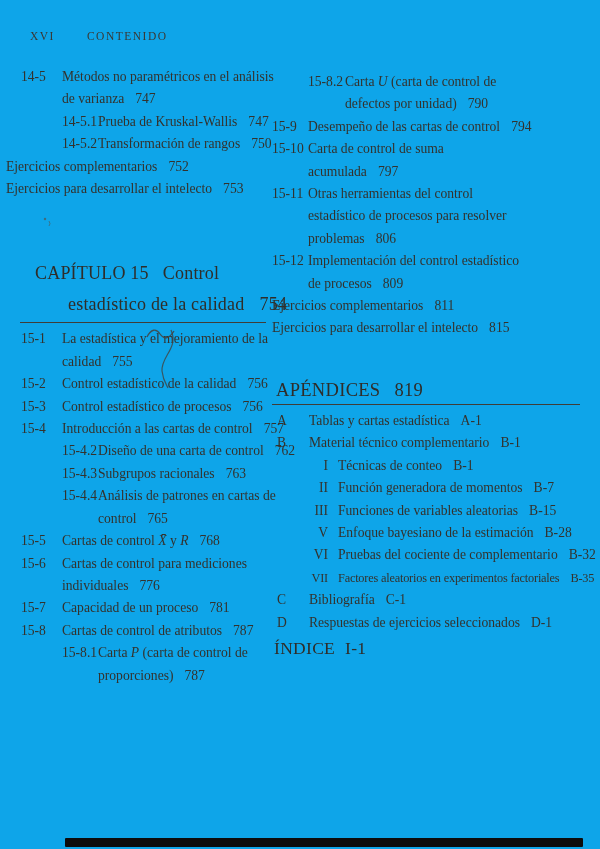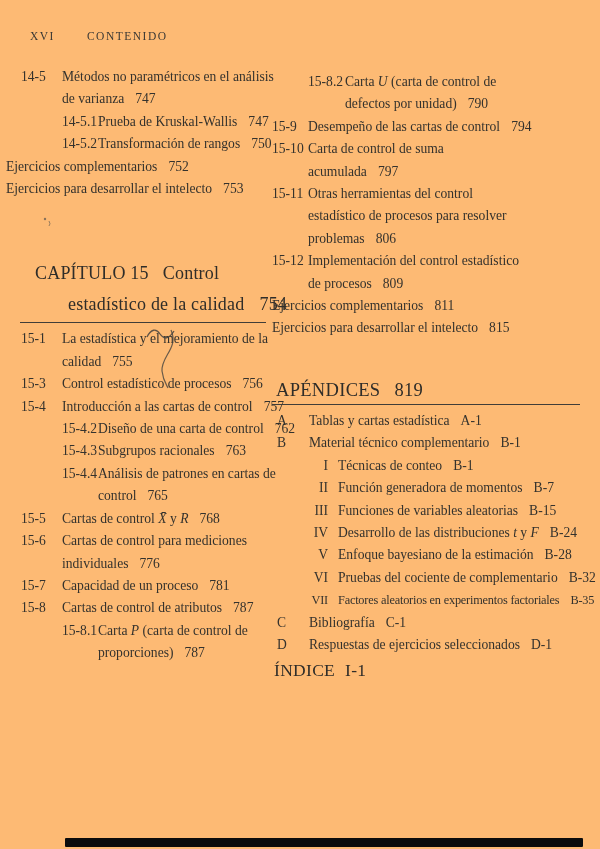--- a/index.html
+++ b/index.html
@@ -1,19 +1,19 @@
 <!DOCTYPE html>
 <html><head>
 <meta charset="utf-8">
 <style>
   html,body{margin:0;padding:0;}
   .page{
     position:relative;
     width:600px;height:849px;
-    background:#fdba74;
+    background:#0ea5e9;
     overflow:hidden;
     font-family:"Liberation Serif","DejaVu Serif",serif;
     color:#34322d;
   }
   
   .header{position:absolute;top:30px;left:30px;font-size:11.5px;letter-spacing:1px;color:#3a3834;}
   .folio{margin-right:32px;letter-spacing:1.5px;}
   .running-title{letter-spacing:1.5px;}
 
   
@@ -92,20 +92,21 @@
 
     <div class="chap-heading">
       <span class="chap-text">CAPÍTULO 15&nbsp;&nbsp; Control
 estadístico de la calidad</span><span class="chap-page">754</span>
     </div>
     <hr class="rule rule-left">
 
     <div>
         <div class="entry l0" data-num="15-1"><span class="num">15-1</span><span class="text">La estadística y el mejoramiento de la
 calidad</span><span class="page">755</span></div>
+        <div class="entry l0" data-num="15-2"><span class="num">15-2</span><span class="text">Control estadístico de la calidad</span><span class="page">756</span></div>
         <div class="entry l0" data-num="15-3"><span class="num">15-3</span><span class="text">Control estadístico de procesos</span><span class="page">756</span></div>
         <div class="entry l0" data-num="15-4"><span class="num">15-4</span><span class="text">Introducción a las cartas de control</span><span class="page">757</span></div>
         <div class="entry l1" data-num="15-4.2"><span class="num">15-4.2</span><span class="text">Diseño de una carta de control</span><span class="page">762</span></div>
         <div class="entry l1" data-num="15-4.3"><span class="num">15-4.3</span><span class="text">Subgrupos racionales</span><span class="page">763</span></div>
         <div class="entry l1" data-num="15-4.4"><span class="num">15-4.4</span><span class="text">Análisis de patrones en cartas de
 control</span><span class="page">765</span></div>
         <div class="entry l0" data-num="15-5"><span class="num">15-5</span><span class="text">Cartas de control <i>X̄</i> y <i>R</i></span><span class="page">768</span></div>
         <div class="entry l0" data-num="15-6"><span class="num">15-6</span><span class="text">Cartas de control para mediciones
 individuales</span><span class="page">776</span></div>
         <div class="entry l0" data-num="15-7"><span class="num">15-7</span><span class="text">Capacidad de un proceso</span><span class="page">781</span></div>
@@ -135,21 +136,20 @@
       <span>APÉNDICES</span><span class="hd-page">819</span>
     </div>
     <hr class="rule rule-right">
 
     <div>
         <div class="entry letter" data-num="A"><span class="num">A</span><span class="text">Tablas y cartas estadística</span><span class="page">A-1</span></div>
         <div class="entry letter" data-num="B"><span class="num">B</span><span class="text">Material técnico complementario</span><span class="page">B-1</span></div>
         <div class="entry roman" data-num="I"><span class="num">I</span><span class="text">Técnicas de conteo</span><span class="page">B-1</span></div>
         <div class="entry roman" data-num="II"><span class="num">II</span><span class="text">Función generadora de momentos</span><span class="page">B-7</span></div>
         <div class="entry roman" data-num="III"><span class="num">III</span><span class="text">Funciones de variables aleatorias</span><span class="page">B-15</span></div>
-        <div class="entry roman" data-num="IV"><span class="num">IV</span><span class="text">Desarrollo de las distribuciones <i>t</i> y <i>F</i></span><span class="page">B-24</span></div>
         <div class="entry roman" data-num="V"><span class="num">V</span><span class="text">Enfoque bayesiano de la estimación</span><span class="page">B-28</span></div>
         <div class="entry roman" data-num="VI"><span class="num">VI</span><span class="text">Pruebas del cociente de complementario</span><span class="page">B-32</span></div>
         <div class="entry roman" data-num="VII"><span class="num">VII</span><span class="text">Factores aleatorios en experimentos factoriales</span><span class="page">B-35</span></div>
         <div class="entry letter" data-num="C"><span class="num">C</span><span class="text">Bibliografía</span><span class="page">C-1</span></div>
         <div class="entry letter" data-num="D"><span class="num">D</span><span class="text">Respuestas de ejercicios seleccionados</span><span class="page">D-1</span></div>
       </div>
 
     <div class="idx-heading">
       <span>ÍNDICE</span><span class="hd-page">I-1</span>
     </div>

